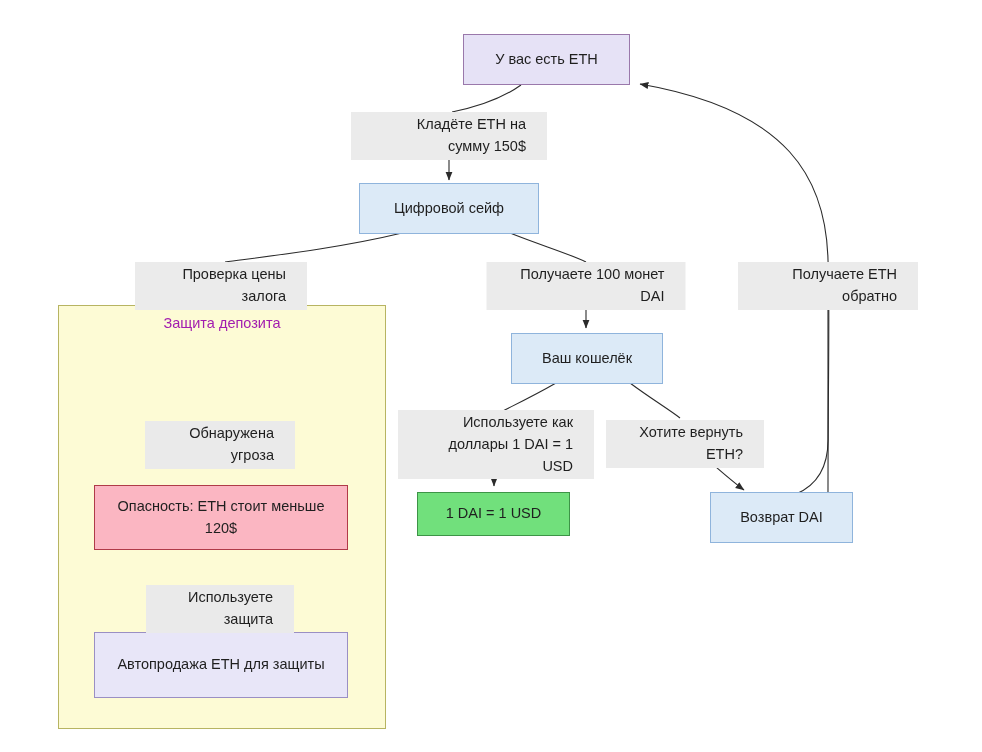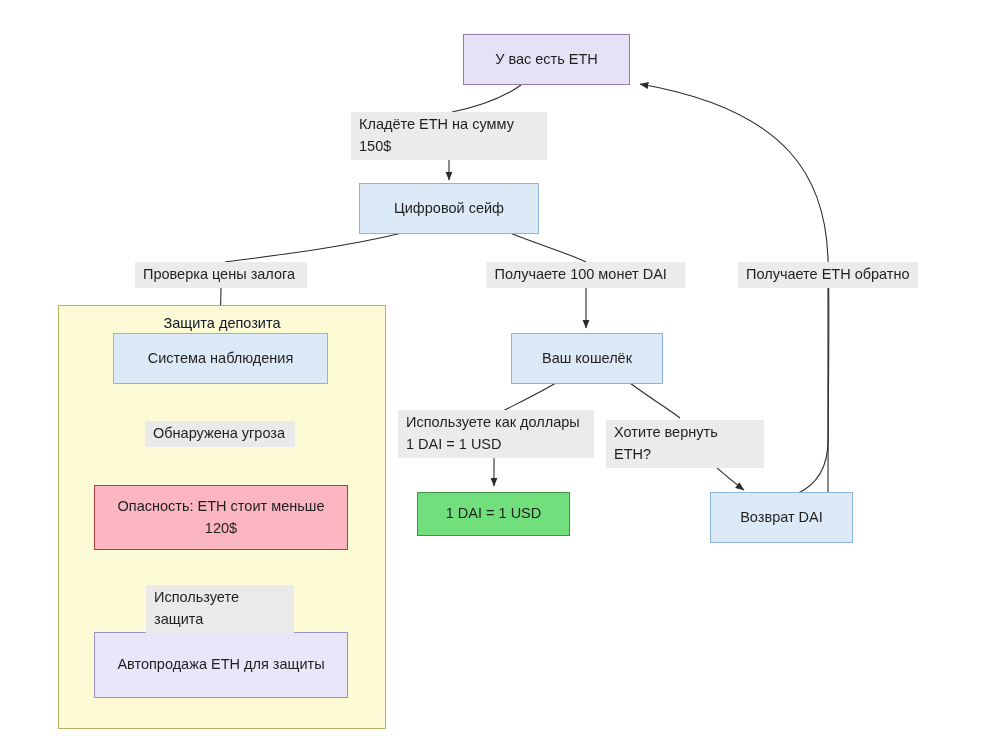--- a/index.html
+++ b/index.html
@@ -64,31 +64,31 @@
     background: #fdfbd5;
     border: 1px solid #b7b462;
   }
   .container-title {
     position: absolute;
     left: 0;
     right: 0;
     top: 9px;
     text-align: center;
     font-size: 14.5px;
-    color: #0f172a;
+    color: #a21caf;
   }
   .edge-label {
     position: absolute;
     box-sizing: border-box;
     background: #ebebeb;
     color: #1f1f1f;
     font-size: 14.5px;
     line-height: 1.5;
-    text-align: left;
-    padding: 2px 8px;
+    text-align: right;
+    padding: 2px 21px;
     white-space: pre-line;
     transform: translateX(-50%);
   }
   .edge-label.on-yellow {
     background: #eaeaea;
   }
 </style>
 </head>
 <body>
 
@@ -133,23 +133,20 @@
   </div>
 
   <div class="node node-purple" style="left:463px; top:34px; width:167px; height:51px;">
     <span>У вас есть ETH</span>
   </div>
 
   <div class="node node-blue" style="left:359px; top:183px; width:180px; height:51px;">
     <span>Цифровой сейф</span>
   </div>
 
-  <div class="node node-blue" style="left:113px; top:333px; width:215px; height:51px;">
-    <span>Система наблюдения</span>
-  </div>
 
   <div class="node node-red" style="left:94px; top:485px; width:254px; height:65px;">
     <span>Опасность: ETH стоит меньше 120$</span>
   </div>
 
   <div class="node node-purple-soft" style="left:94px; top:632px; width:254px; height:66px;">
     <span>Автопродажа ETH для защиты</span>
   </div>
 
   <div class="node node-blue" style="left:511px; top:333px; width:152px; height:51px;">

